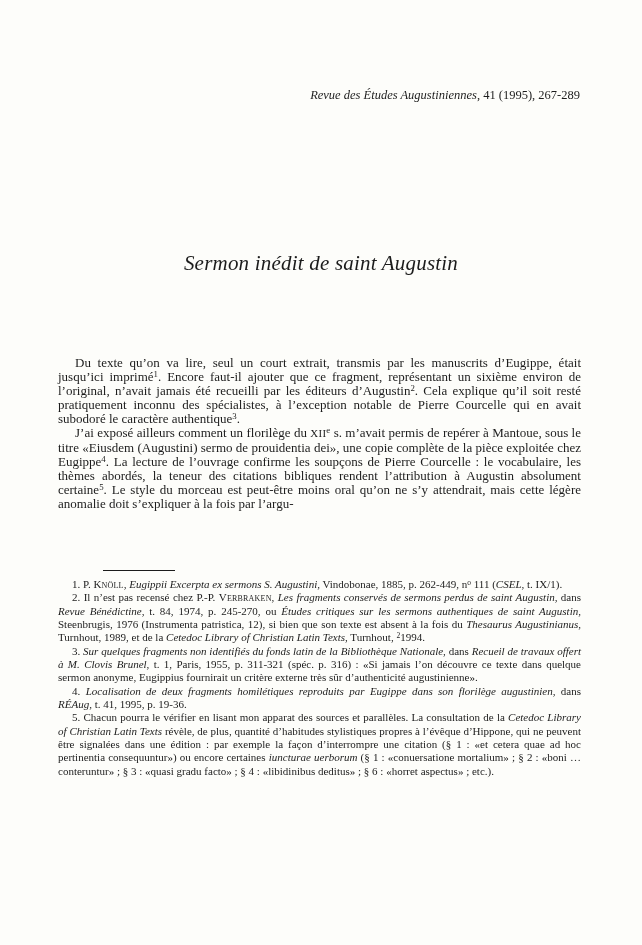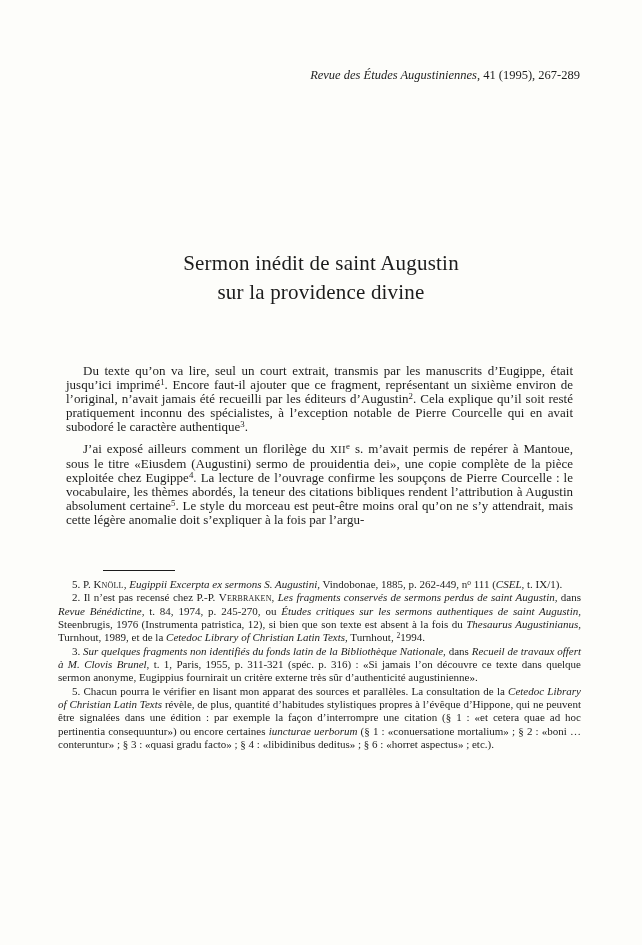--- a/index.html
+++ b/index.html
@@ -7,36 +7,36 @@
   html,body{ margin:0; padding:0; background:#ffffff; }
   .page{
     position:relative;
     width:642px; height:945px;
     background:var(--paper);
     color:var(--ink);
     font-family:"Liberation Serif","DejaVu Serif",serif;
     overflow:hidden;
   }
   .journal-line{
-    position:absolute; top:68px; left:58px; width:522px;
+    position:absolute; top:88px; left:58px; width:522px;
     font-size:12.5px; line-height:15px;
     text-align:right; white-space:nowrap;
   }
   .article-title{
     position:absolute; top:249px; left:0; width:642px;
     margin:0; font-size:21px; line-height:28.5px; font-weight:400;
     text-align:center; letter-spacing:0.2px;
   }
-  .title-line{ display:block; }
+  .title-line{ display:block;font-style:italic; }
   .body-text{
     position:absolute; top:356px; left:58px; width:523px;
     font-size:13px; line-height:14.1px;
     text-align:justify; text-justify:inter-word; hyphens:none;
   }
-  .para{ margin:8px; text-indent:17px; }
+  .para{ margin:0; text-indent:17px; }
   .footnote-rule{
     position:absolute; top:570px; left:103px; width:72px; height:0;
     border-top:1.5px solid var(--ink);
   }
   .footnotes{
     position:absolute; top:578px; left:58px; width:523px;
     font-size:11px; line-height:13.35px;
     text-align:justify; text-justify:inter-word; hyphens:none;
   }
   .footnote{ margin:0; text-indent:14px; }
@@ -49,30 +49,30 @@
 <body>
 
 <div class="page">
 
   <header class="journal-line">
     <span><span class="run-i">Revue des Études Augustiniennes</span><span>, 41 (1995), 267-289</span></span>
   </header>
 
   <h1 class="article-title">
     <span class="title-line">Sermon inédit de saint Augustin</span>
-    <span class="title-line">sur la providence divine</span>
   </h1>
 
   <main class="body-text">
     <p class="para"><span>Du texte qu’on va lire, seul un court extrait, transmis par les manuscrits d’Eugippe, était jusqu’ici imprimé</span><span class="run-sup">1</span><span>. Encore faut-il ajouter que ce fragment, représentant un sixième environ de l’original, n’avait jamais été recueilli par les éditeurs d’Augustin</span><span class="run-sup">2</span><span>. Cela explique qu’il soit resté pratiquement inconnu des spécialistes, à l’exception notable de Pierre Courcelle qui en avait subodoré le caractère authentique</span><span class="run-sup">3</span><span>.</span></p>
     <p class="para"><span>J’ai exposé ailleurs comment un florilège du </span><span class="run-rc">XII</span><span class="run-sup">e</span><span> s. m’avait permis de repérer à Mantoue, sous le titre «Eiusdem (Augustini) sermo de prouidentia dei», une copie complète de la pièce exploitée chez Eugippe</span><span class="run-sup">4</span><span>. La lecture de l’ouvrage confirme les soupçons de Pierre Courcelle : le vocabulaire, les thèmes abordés, la teneur des citations bibliques rendent l’attribution à Augustin absolument certaine</span><span class="run-sup">5</span><span>. Le style du morceau est peut-être moins oral qu’on ne s’y attendrait, mais cette légère anomalie doit s’expliquer à la fois par l’argu-</span></p>
   </main>
 
   <div class="footnote-rule"></div>
 
   <footer class="footnotes">
-    <p class="footnote"><span>5. P. </span><span class="run-sc">Knöll</span><span>, </span><span class="run-i">Eugippii Excerpta ex sermons S. Augustini</span><span>, Vindobonae, 1885, p. 262-449, n</span><span class="run-sup">o</span><span> 111 (</span><span class="run-i">CSEL</span><span>, t. IX/1).</span></p>
+    <p class="footnote"><span>1. P. </span><span class="run-sc">Knöll</span><span>, </span><span class="run-i">Eugippii Excerpta ex sermons S. Augustini</span><span>, Vindobonae, 1885, p. 262-449, n</span><span class="run-sup">o</span><span> 111 (</span><span class="run-i">CSEL</span><span>, t. IX/1).</span></p>
     <p class="footnote"><span>2. Il n’est pas recensé chez P.-P. </span><span class="run-sc">Verbraken</span><span>, </span><span class="run-i">Les fragments conservés de sermons perdus de saint Augustin</span><span>, dans </span><span class="run-i">Revue Bénédictine</span><span>, t. 84, 1974, p. 245-270, ou </span><span class="run-i">Études critiques sur les sermons authentiques de saint Augustin</span><span>, Steenbrugis, 1976 (Instrumenta patristica, 12), si bien que son texte est absent à la fois du </span><span class="run-i">Thesaurus Augustinianus</span><span>, Turnhout, 1989, et de la </span><span class="run-i">Cetedoc Library of Christian Latin Texts</span><span>, Turnhout, </span><span class="run-sup">2</span><span>1994.</span></p>
     <p class="footnote"><span>3. </span><span class="run-i">Sur quelques fragments non identifiés du fonds latin de la Bibliothèque Nationale</span><span>, dans </span><span class="run-i">Recueil de travaux offert à M. Clovis Brunel</span><span>, t. 1, Paris, 1955, p. 311-321 (spéc. p. 316) : «Si jamais l’on découvre ce texte dans quelque sermon anonyme, Eugippius fournirait un critère externe très sûr d’authenticité augustinienne».</span></p>
+    <p class="footnote"><span>4. </span><span class="run-i">Localisation de deux fragments homilétiques reproduits par Eugippe dans son florilège augustinien</span><span>, dans </span><span class="run-i">RÉAug</span><span>, t. 41, 1995, p. 19-36.</span></p>
     <p class="footnote"><span>5. Chacun pourra le vérifier en lisant mon apparat des sources et parallèles. La consultation de la </span><span class="run-i">Cetedoc Library of Christian Latin Texts</span><span> révèle, de plus, quantité d’habitudes stylistiques propres à l’évêque d’Hippone, qui ne peuvent être signalées dans une édition : par exemple la façon d’interrompre une citation (§ 1 : «et cetera quae ad hoc pertinentia consequuntur») ou encore certaines </span><span class="run-i">iuncturae uerborum</span><span> (§ 1 : «conuersatione mortalium» ; § 2 : «boni … conteruntur» ; § 3 : «quasi gradu facto» ; § 4 : «libidinibus deditus» ; § 6 : «horret aspectus» ; etc.).</span></p>
   </footer>
 
 </div>
 
 </body></html>

